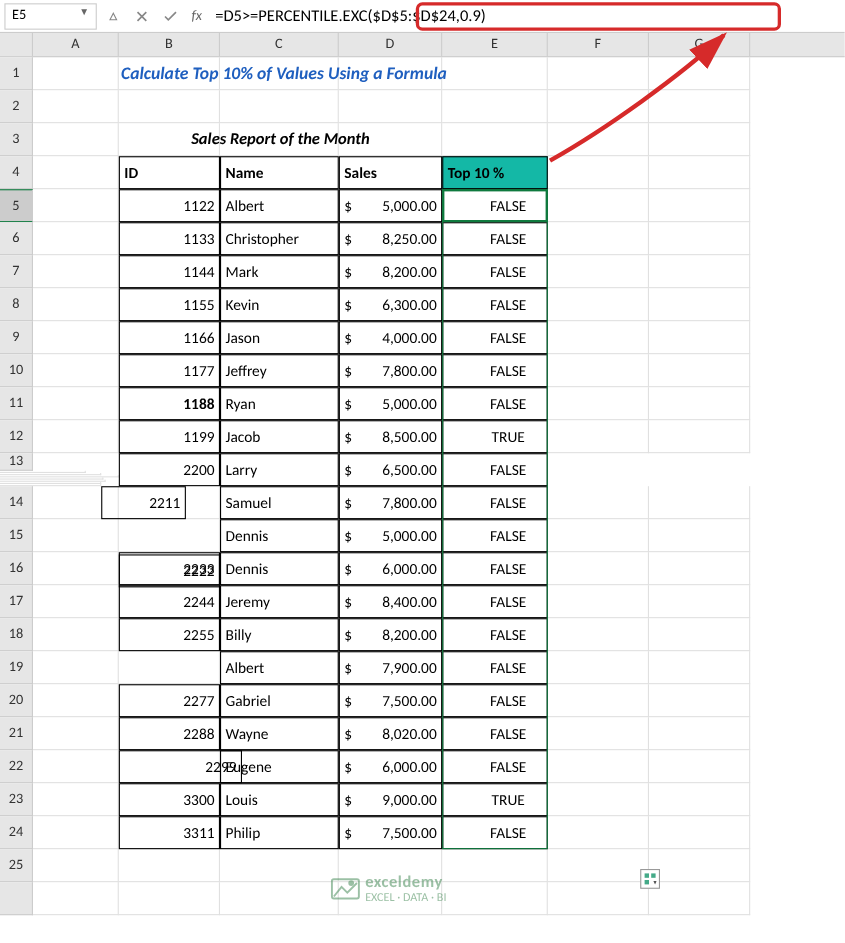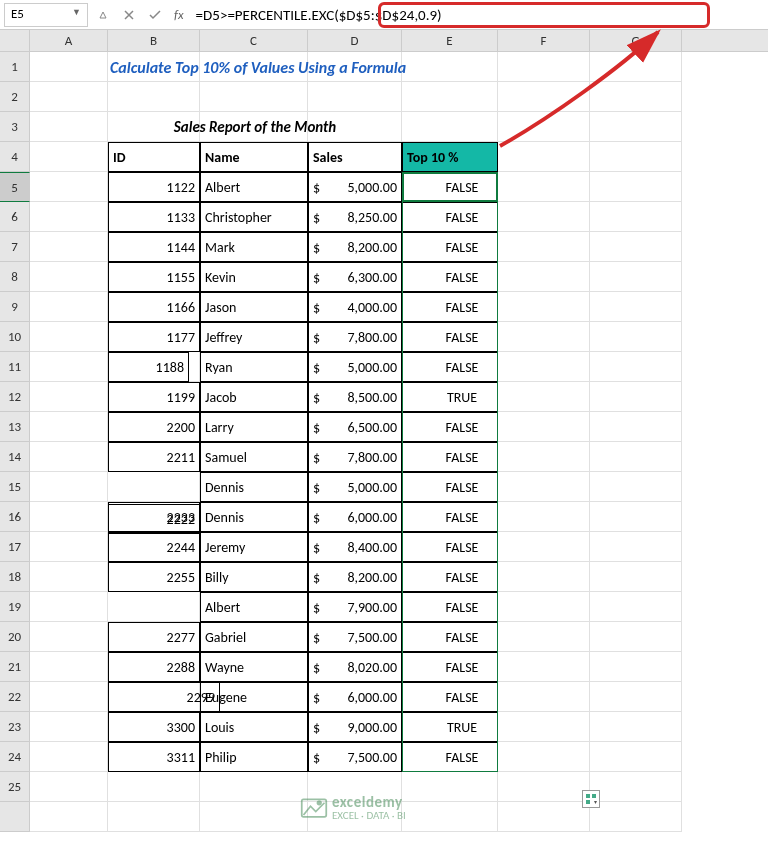--- a/index.html
+++ b/index.html
@@ -205,21 +205,21 @@
       <div class="row" style="height: 30px;">
         <div class="rh">12</div>
         <div class="cell ca"></div>
         <div class="cell cb"></div>
         <div class="cell cc"></div>
         <div class="cell cd"></div>
         <div class="cell ce"></div>
         <div class="cell cf"></div>
         <div class="cell cg"></div>
       </div>
-      <div class="row" style="height: 30px;">
+      <div class="row" style="height: 30px; flex-direction: column;">
         <div class="rh">13</div>
         <div class="cell ca"></div>
         <div class="cell cb"></div>
         <div class="cell cc"></div>
         <div class="cell cd"></div>
         <div class="cell ce"></div>
         <div class="cell cf"></div>
         <div class="cell cg"></div>
       </div>
       <div class="row" style="height: 30px;">
@@ -393,42 +393,42 @@
         <span class="amt">4,000.00</span>
       </div>
       <div class="tbl-cell top-c" style="position: absolute; left: 402px; top: 240px; width: 96px; height: 30px;">FALSE</div>
       <div class="tbl-cell id-c" style="position: absolute; left: 108px; top: 270px; width: 92px; height: 30px;">1177</div>
       <div class="tbl-cell name-c" style="position: absolute; left: 200px; top: 270px; width: 108px; height: 30px;">Jeffrey</div>
       <div class="tbl-cell sales-c" style="position: absolute; left: 308px; top: 270px; width: 94px; height: 30px;">
         <span class="dollar">$</span>
         <span class="amt">7,800.00</span>
       </div>
       <div class="tbl-cell top-c" style="position: absolute; left: 402px; top: 270px; width: 96px; height: 30px;">FALSE</div>
-      <div class="tbl-cell id-c" style="position: absolute; left: 108px; top: 300px; width: 81px; height: 30px;">1188</div>
+      <div class="tbl-cell id-c" style="position: absolute; left: 108px; top: 300px; width: 92px; height: 30px; font-weight: bold;">1188</div>
       <div class="tbl-cell name-c" style="position: absolute; left: 200px; top: 300px; width: 108px; height: 30px;">Ryan</div>
       <div class="tbl-cell sales-c" style="position: absolute; left: 308px; top: 300px; width: 94px; height: 30px;">
         <span class="dollar">$</span>
         <span class="amt">5,000.00</span>
       </div>
       <div class="tbl-cell top-c" style="position: absolute; left: 402px; top: 300px; width: 96px; height: 30px;">FALSE</div>
       <div class="tbl-cell id-c" style="position: absolute; left: 108px; top: 330px; width: 92px; height: 30px;">1199</div>
       <div class="tbl-cell name-c" style="position: absolute; left: 200px; top: 330px; width: 108px; height: 30px;">Jacob</div>
       <div class="tbl-cell sales-c" style="position: absolute; left: 308px; top: 330px; width: 94px; height: 30px;">
         <span class="dollar">$</span>
         <span class="amt">8,500.00</span>
       </div>
       <div class="tbl-cell top-c" style="position: absolute; left: 402px; top: 330px; width: 96px; height: 30px;">TRUE</div>
       <div class="tbl-cell id-c" style="position: absolute; left: 108px; top: 360px; width: 92px; height: 30px;">2200</div>
       <div class="tbl-cell name-c" style="position: absolute; left: 200px; top: 360px; width: 108px; height: 30px;">Larry</div>
       <div class="tbl-cell sales-c" style="position: absolute; left: 308px; top: 360px; width: 94px; height: 30px;">
         <span class="dollar">$</span>
         <span class="amt">6,500.00</span>
       </div>
       <div class="tbl-cell top-c" style="position: absolute; left: 402px; top: 360px; width: 96px; height: 30px;">FALSE</div>
-      <div class="tbl-cell id-c" style="position: absolute; left: 108px; top: 390px; width: 92px; height: 30px;">2211</div>
+      <div class="tbl-cell id-c" style="position: absolute; left: 92px; top: 390px; width: 77px; height: 30px;">2211</div>
       <div class="tbl-cell name-c" style="position: absolute; left: 200px; top: 390px; width: 108px; height: 30px;">Samuel</div>
       <div class="tbl-cell sales-c" style="position: absolute; left: 308px; top: 390px; width: 94px; height: 30px;">
         <span class="dollar">$</span>
         <span class="amt">7,800.00</span>
       </div>
       <div class="tbl-cell top-c" style="position: absolute; left: 402px; top: 390px; width: 96px; height: 30px;">FALSE</div>
       <div class="tbl-cell id-c" style="position: absolute; left: 108px; top: 420px; width: 92px; height: 30px; margin-top: 32px;">2222</div>
       <div class="tbl-cell name-c" style="position: absolute; left: 200px; top: 420px; width: 108px; height: 30px;">Dennis</div>
       <div class="tbl-cell sales-c" style="position: absolute; left: 308px; top: 420px; width: 94px; height: 30px;">
         <span class="dollar">$</span>

